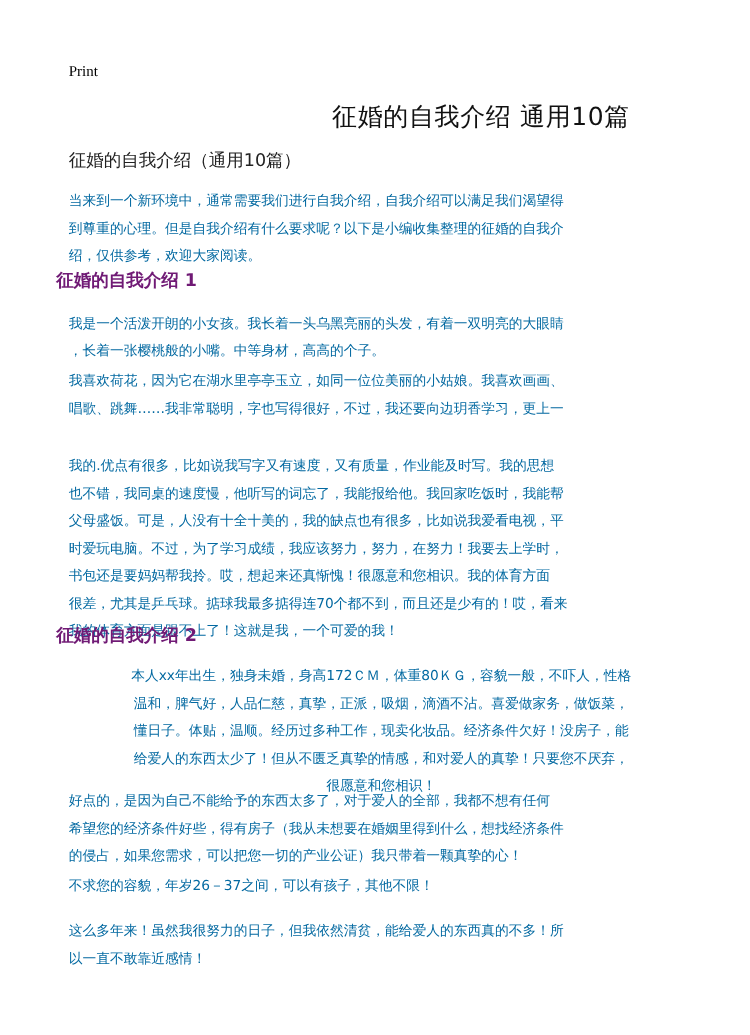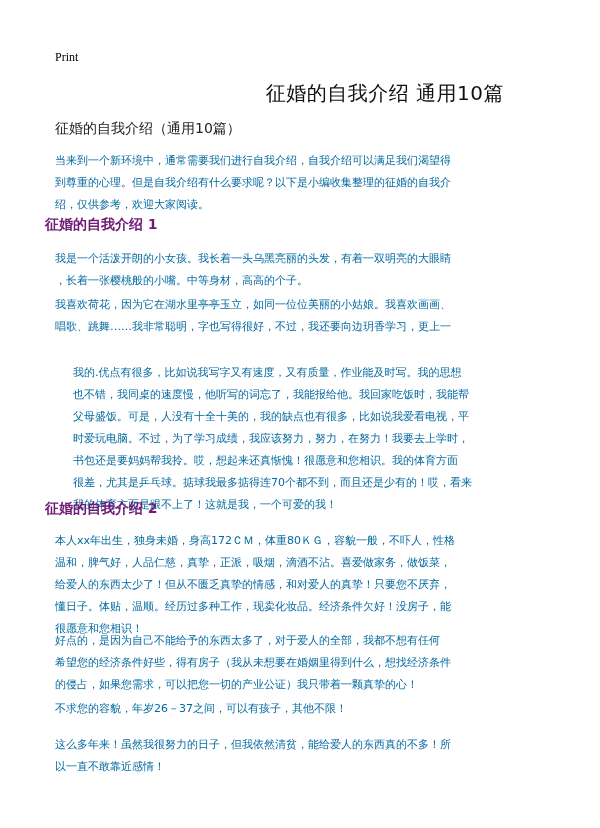--- a/index.html
+++ b/index.html
@@ -29,37 +29,37 @@
 <div class="block" style="top:248px;">
   <span class="line">我是一个活泼开朗的小女孩。我长着一头乌黑亮丽的头发，有着一双明亮的大眼睛</span>
   <span class="line">，长着一张樱桃般的小嘴。中等身材，高高的个子。</span>
 </div>
 
 <div class="block" style="top:294px;">
   <span class="line">我喜欢荷花，因为它在湖水里亭亭玉立，如同一位位美丽的小姑娘。我喜欢画画、</span>
   <span class="line">唱歌、跳舞……我非常聪明，字也写得很好，不过，我还要向边玥香学习，更上一</span>
 </div>
 
-<div class="block" style="top:362px;margin-left:18px;">
+<div class="block" style="top:362px;">
   <span class="line">我的.优点有很多，比如说我写字又有速度，又有质量，作业能及时写。我的思想</span>
   <span class="line">也不错，我同桌的速度慢，他听写的词忘了，我能报给他。我回家吃饭时，我能帮</span>
   <span class="line">父母盛饭。可是，人没有十全十美的，我的缺点也有很多，比如说我爱看电视，平</span>
   <span class="line">时爱玩电脑。不过，为了学习成绩，我应该努力，努力，在努力！我要去上学时，</span>
   <span class="line">书包还是要妈妈帮我拎。哎，想起来还真惭愧！很愿意和您相识。我的体育方面</span>
   <span class="line">很差，尤其是乒乓球。掂球我最多掂得连70个都不到，而且还是少有的！哎，看来</span>
   <span class="line">我的体育方面是跟不上了！这就是我，一个可爱的我！</span>
 </div>
 
 <div class="heading" style="top:500px;">征婚的自我介绍 2</div>
 
-<div class="block" style="top:530px;">
+<div class="block" style="top:530px;text-align:center;">
   <span class="line">本人xx年出生，独身未婚，身高172ＣＭ，体重80ＫＧ，容貌一般，不吓人，性格</span>
   <span class="line">温和，脾气好，人品仁慈，真挚，正派，吸烟，滴酒不沾。喜爱做家务，做饭菜，</span>
+  <span class="line">懂日子。体贴，温顺。经历过多种工作，现卖化妆品。经济条件欠好！没房子，能</span>
   <span class="line">给爱人的东西太少了！但从不匮乏真挚的情感，和对爱人的真挚！只要您不厌弃，</span>
-  <span class="line">懂日子。体贴，温顺。经历过多种工作，现卖化妆品。经济条件欠好！没房子，能</span>
   <span class="line">很愿意和您相识！</span>
 </div>
 
 <div class="block" style="top:630px;">
   <span class="line">好点的，是因为自己不能给予的东西太多了，对于爱人的全部，我都不想有任何</span>
   <span class="line">希望您的经济条件好些，得有房子（我从未想要在婚姻里得到什么，想找经济条件</span>
   <span class="line">的侵占，如果您需求，可以把您一切的产业公证）我只带着一颗真挚的心！</span>
 </div>
 
 <div class="block" style="top:698px;">

